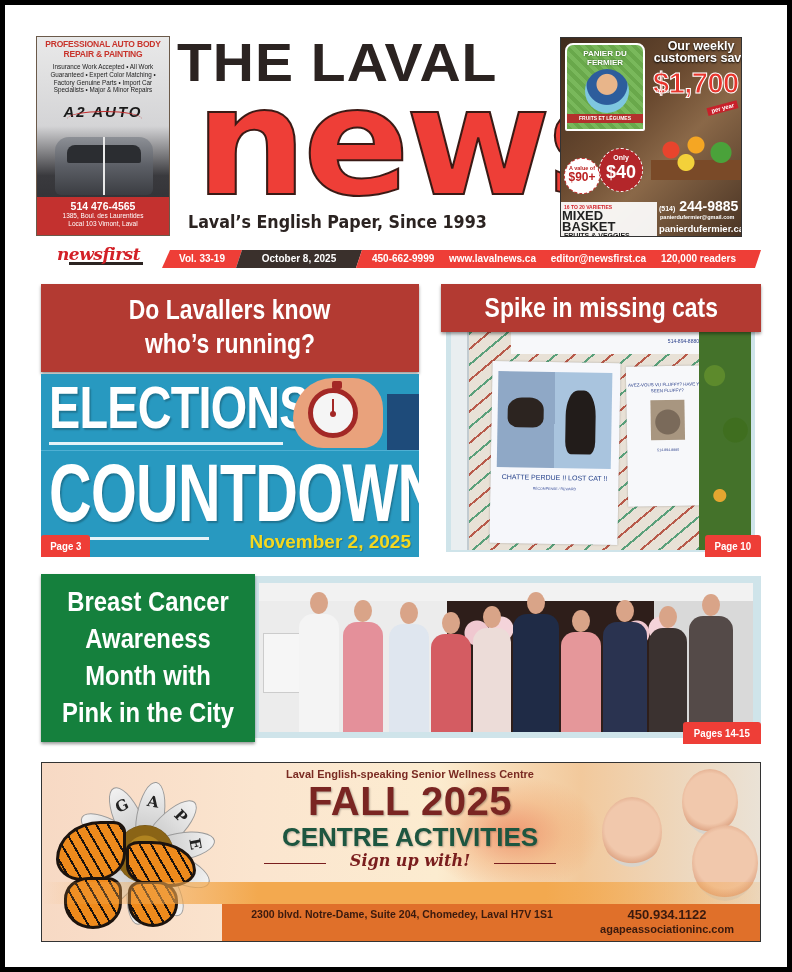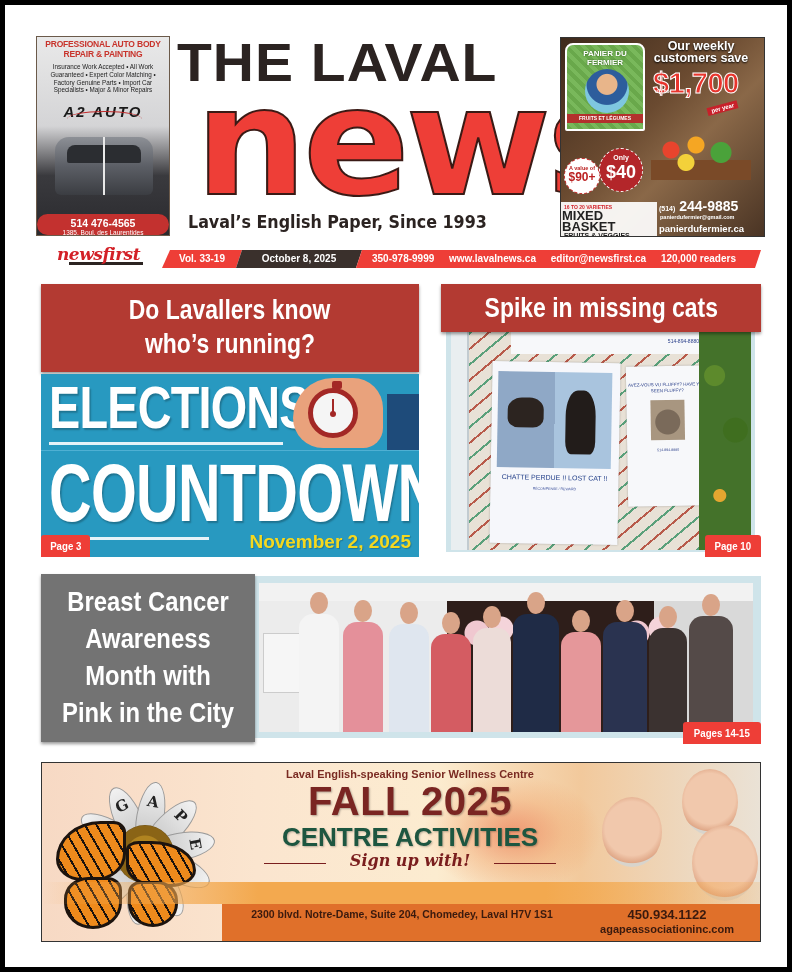--- a/index.html
+++ b/index.html
@@ -10,31 +10,31 @@
 
   
   .ad-left { left: 31px; top: 31px; width: 134px; height: 200px; border: 1px solid #6b5a4a; background: linear-gradient(180deg,#e9e9e9 0%,#d4d4d6 45%,#3a3a3e 70%,#2a2a2e 100%); overflow: hidden; }
   .ad-left .hdr { color: #c8342c; font-weight: bold; font-size: 8.5px; text-align: center; line-height: 10px; margin-top: 2px; letter-spacing: -0.2px; }
   .ad-left .svc { color: #222; font-size: 6.3px; text-align: center; line-height: 7.8px; margin-top: 4px; padding: 0 3px; }
   .ad-left .brand { color: #1a1a1a; font-size: 15px; text-align: center; margin-top: 9px; letter-spacing: 2px; font-weight: bold; font-style: italic; }
   .ad-left .arc { position: absolute; left: 30px; top: 74px; width: 75px; height: 16px; border-top: 1.5px solid #c0282a; border-radius: 50% 50% 0 0; }
   .ad-left .car { position: absolute; left: 18px; top: 100px; width: 98px; height: 58px; background: linear-gradient(180deg,#8d9096 0%,#5c5f66 50%,#3b3d42 100%); border-radius: 14px 14px 6px 6px; }
   .ad-left .car::before { content:""; position:absolute; left:12px; top:8px; width:74px; height:18px; background:#2b2d31; border-radius:8px 8px 2px 2px; }
   .ad-left .car::after { content:""; position:absolute; left:48px; top:0; width:2px; height:58px; background:#e8e8e8; }
-  .ad-left .foot { position: absolute; left: 0; bottom: 0; width: 100%; height: 21px; background: #c3312f; color: #fff; text-align: center; border-radius: 19px; }
+  .ad-left .foot { position: absolute; left: 0; bottom: 0; width: 100%; height: 38px; background: #c3312f; color: #fff; text-align: center; }
   .ad-left .phone { font-size: 10.5px; font-weight: bold; margin-top: 3px; }
   .ad-left .addr { font-size: 6.5px; line-height: 8px; }
 
   
   .mast-the { left: 172px; top: 32px; width: 372px; font-family: "Liberation Sans", sans-serif; font-weight: 900; font-size: 57px; line-height: 50px; color: #2b2321; letter-spacing: 1px; transform: scaleY(0.95); white-space: nowrap; }
   .mast-news { left: 190px; top: 70px; width: 350px; font-family: "DejaVu Sans", sans-serif; font-weight: bold; font-size: 150px; line-height: 135px; color: #ee3e37; letter-spacing: -4px; -webkit-text-stroke: 2px #3a1a15; transform: scaleX(1.05); transform-origin: left; white-space: nowrap; }
   .mast-tag { left: 183px; top: 206px; width: 360px; font-family: "DejaVu Sans", sans-serif; font-weight: bold; font-size: 18.5px; color: #2b2321; transform: scaleX(0.86); transform-origin: left; white-space: nowrap; }
 
   
-  .ad-right { left: 555px; top: 32px; width: 205px; height: 200px; border: 1px solid #333; background: linear-gradient(135deg,#3e2a1c 0%,#6a4a30 40%,#8a6848 60%,#4a3424 100%); overflow: hidden; }
+  .ad-right { left: 555px; top: 32px; width: 182px; height: 200px; border: 1px solid #333; background: linear-gradient(135deg,#3e2a1c 0%,#6a4a30 40%,#8a6848 60%,#4a3424 100%); overflow: hidden; }
   .ad-right .logo { position: absolute; left: 4px; top: 5px; width: 80px; height: 88px; background: repeating-linear-gradient(45deg,#69a84b 0 4px,#79b85b 4px 8px); border: 2px solid #fff; border-radius: 8px 8px 2px 2px; }
   .ad-right .logo .t { color: #fff; font-weight: bold; font-size: 8px; text-align: center; margin-top: 4px; text-shadow: 0 0 2px #2f5c1f; }
   .ad-right .logo .farmer { position:absolute; left:18px; top:24px; width:44px; height:44px; border-radius:50%; background: radial-gradient(circle at 50% 35%, #e8b58a 0 10px, #2d5d9c 11px 20px, #7ec7e0 21px); }
   .ad-right .logo .band { position:absolute; left:0; bottom:6px; width:100%; height:9px; background:#b3312d; color:#fff; font-size:5px; text-align:center; line-height:9px; font-weight:bold; }
   .ad-right .save1 { position:absolute; left: 86px; top: 2px; width: 108px; color: #fff; font-weight: bold; font-size: 12.5px; line-height: 12px; text-align: center; text-shadow: 0 1px 2px #000; }
   .ad-right .amount { position:absolute; left: 92px; top: 30px; color:#e8352d; font-weight: 900; font-size: 29px; line-height: 30px; -webkit-text-stroke: 1px #fff; letter-spacing: -0.5px; }
   .ad-right .upto { position:absolute; left: 94px; top: 50px; color:#fff; font-size: 6px; font-weight: bold; }
   .ad-right .peryear { position:absolute; left: 146px; top: 66px; background:#c8202a; color:#fff; font-size:6px; font-weight:bold; padding:1px 4px; transform: rotate(-15deg); }
   .ad-right .veg { position:absolute; left: 90px; top: 92px; width: 100px; height: 50px; background: radial-gradient(circle at 20% 40%,#e8442d 0 8px,transparent 9px), radial-gradient(circle at 45% 30%,#f5a623 0 8px,transparent 9px), radial-gradient(circle at 70% 45%,#4aa23a 0 10px,transparent 11px), radial-gradient(circle at 35% 65%,#f3d13a 0 8px,transparent 9px), linear-gradient(180deg,transparent 60%,#7a4a28 60%); }
   .ad-right .val { position:absolute; left: 3px; top: 120px; width: 36px; height: 36px; border-radius: 50%; background:#fff; border:1px dashed #c33; color:#b22; text-align:center; font-weight:bold; font-size:5.5px; line-height:6px; padding-top:6px; }
@@ -106,21 +106,21 @@
   
   .bca { left: 36px; top: 569px; width: 720px; height: 170px; }
   .bca .frame { position:absolute; left:210px; top:2px; width:510px; height:162px; background:#cfe4ea; }
   .bca .photo { position:absolute; left:218px; top:9px; width:494px; height:149px; overflow:hidden; background: linear-gradient(90deg,#ececec 0 38%,#2e1e1a 38% 80%,#d9d9d9 80%); }
   .bca .photo .ceil { position:absolute; left:0; top:0; width:100%; height:18px; background:#f2f2f2; }
   .bca .photo .sign { position:absolute; left:4px; top:50px; width:40px; height:60px; background:#f6f6f6; border:1px solid #ccc; }
   .bca .photo .flowers { position:absolute; left:200px; top:30px; width:60px; height:40px; background: radial-gradient(circle at 30% 50%,#f0c8d0 0 12px,transparent 13px), radial-gradient(circle at 70% 40%,#f4d4da 0 12px,transparent 13px); }
   .bca .photo .flowers2 { position:absolute; left:360px; top:30px; width:60px; height:40px; background: radial-gradient(circle at 30% 50%,#f0c8d0 0 12px,transparent 13px), radial-gradient(circle at 70% 40%,#f4d4da 0 12px,transparent 13px); }
   .bca .person { position:absolute; bottom:0; border-radius: 14px 14px 0 0; }
   .bca .person::before { content:""; position:absolute; left:50%; top:-22px; width:18px; height:22px; margin-left:-9px; border-radius:50%; background:#d9a488; }
-  .bca .head { position:absolute; left:0; top:0; width:214px; height:168px; background:#737373; color:#fff; font-family: "Liberation Sans", sans-serif; font-weight: bold; font-size: 28px; line-height: 37px; text-align: center; padding-top: 9px; box-shadow: 0 2px 3px rgba(0,0,0,0.4); }
+  .bca .head { position:absolute; left:0; top:0; width:214px; height:168px; background:#15803d; color:#fff; font-family: "Liberation Sans", sans-serif; font-weight: bold; font-size: 28px; line-height: 37px; text-align: center; padding-top: 9px; box-shadow: 0 2px 3px rgba(0,0,0,0.4); }
   .bca .head div { transform: scaleX(0.85); white-space: nowrap; }
 
   
   .agape { left: 36px; top: 757px; width: 720px; height: 180px; border: 1px solid #333; overflow: hidden; background: linear-gradient(90deg,#f7d9c4 0%,#fbe5cf 30%,#fcecd0 55%,#f2c99c 75%,#eae2d6 100%); }
   .agape .glow { position:absolute; left:380px; top:10px; width:180px; height:120px; background: radial-gradient(ellipse at center, rgba(232,100,60,0.55) 0%, rgba(240,150,90,0.3) 40%, transparent 70%); }
   .agape .daisy { position:absolute; left:2px; top:2px; width:200px; height:176px; }
   .agape .petal { position:absolute; left:100px; top:88px; width:28px; height:72px; margin-left:-14px; margin-top:-72px; background: linear-gradient(180deg,#f2f2f2,#bdbdbd); border-radius: 50%; transform-origin: 50% 100%; border: 1px solid #9a9a9a; }
   .agape .petal b { position:absolute; left:0; top:10px; width:100%; text-align:center; font-family: "DejaVu Serif", serif; font-size: 15px; color:#222; }
   .agape .center { position:absolute; left:72px; top:60px; width:58px; height:58px; border-radius:50%; background: radial-gradient(circle,#b08420 0 18px,#8a6416 19px 28px,#6b4c10 29px); }
   .agape .butterfly { position:absolute; left:12px; top:56px; width:140px; height:110px; }
@@ -196,21 +196,21 @@
     <div class="web">panierdufermier.ca</div>
   </div>
 
   <div class="abs newsfirst">
     <div class="nf">newsfirst</div>
     <div class="ul"></div>
   </div>
   <div class="abs bar-seg bar-vol">Vol. 33-19</div>
   <div class="abs bar-seg bar-date">October 8, 2025</div>
   <div class="abs bar-seg bar-contact">
-    <span>350-978-9999</span>
+    <span>450-662-9999</span>
     <span>www.lavalnews.ca</span>
     <span>editor@newsfirst.ca</span>
     <span>120,000 readers</span>
   </div>
 
   <div class="abs elec">
     <div class="head">
       <span>Do Lavallers know</span><br>
       <span>who’s running?</span>
     </div>

